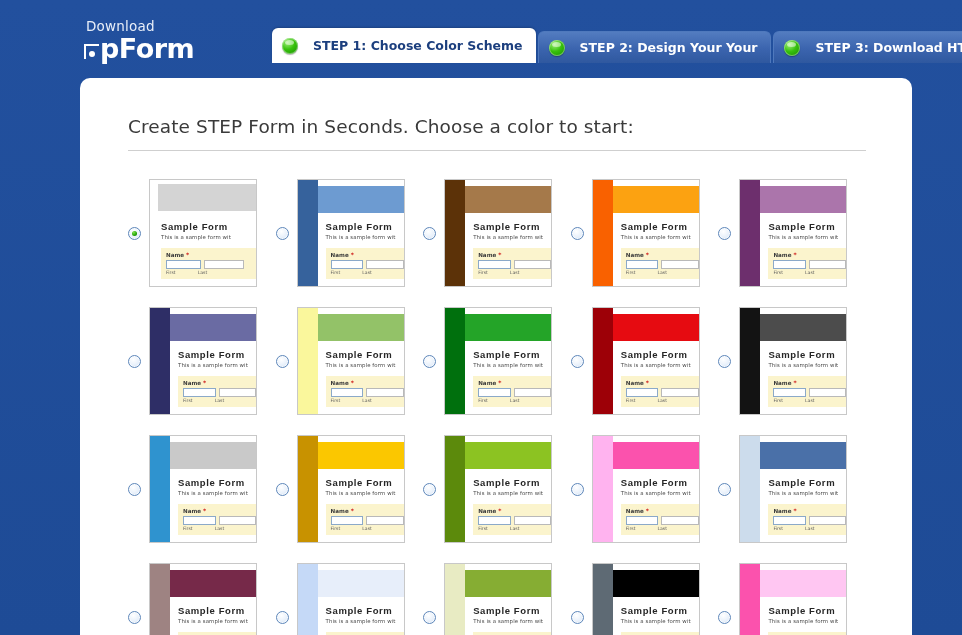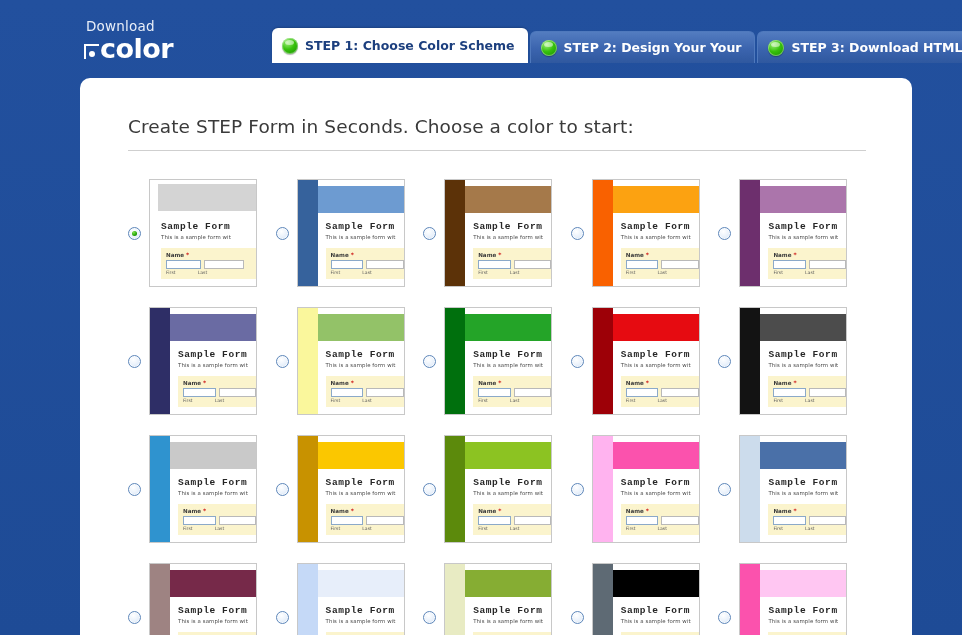--- a/index.html
+++ b/index.html
@@ -70,21 +70,21 @@
     position: absolute;
     left: 272px;
     top: 28px;
     display: flex;
     align-items: flex-end;
     gap: 2px;
   }
   .step {
     display: flex;
     align-items: center;
-    gap: 7px;
+    gap: 15px;
     height: 32px;
     padding: 0 13px 0 10px;
     border-radius: 6px 6px 0 0;
     font-size: 12.5px;
     font-weight: bold;
     white-space: nowrap;
     font-family: "DejaVu Sans", sans-serif;
     cursor: pointer;
   }
   .step.active {
@@ -203,21 +203,21 @@
     background: #ffffff;
     padding: 8px 0 0 8px;
   }
   .thumb.noside .thumb-body,
   .thumb.noside .thumb-banner,
   .thumb.noside .thumb-content { left: 0; }
   .thumb.noside .thumb-banner { left: 8px; top: 4px; }
   .thumb.noside .thumb-content { padding-left: 11px; }
 
   .sf-title {
-    font-family: Liberation Mono, monospace;
+    font-family: Liberation Sans, sans-serif;
     font-size: 9.5px;
     font-weight: bold;
     color: #262626;
     letter-spacing: 0.6px;
     white-space: nowrap;
   }
   .sf-sub {
     font-family: "DejaVu Sans", sans-serif;
     font-size: 5.4px;
     color: #4a4a4a;
@@ -264,21 +264,21 @@
 </style>
 </head>
 <body>
 
 <div id="header">
 
   <div id="logo">
     <span class="appnitro">Download</span>
     <span class="pform-row">
       <span class="mark"></span>
-      <span class="pform">color</span>
+      <span class="pform">pForm</span>
     </span>
   </div>
 
   <div id="steps">
     <div class="step active">
       <span class="orb"></span>
       <span>STEP 1: Choose Color Scheme</span>
     </div>
     <div class="step inactive">
       <span class="orb"></span>

